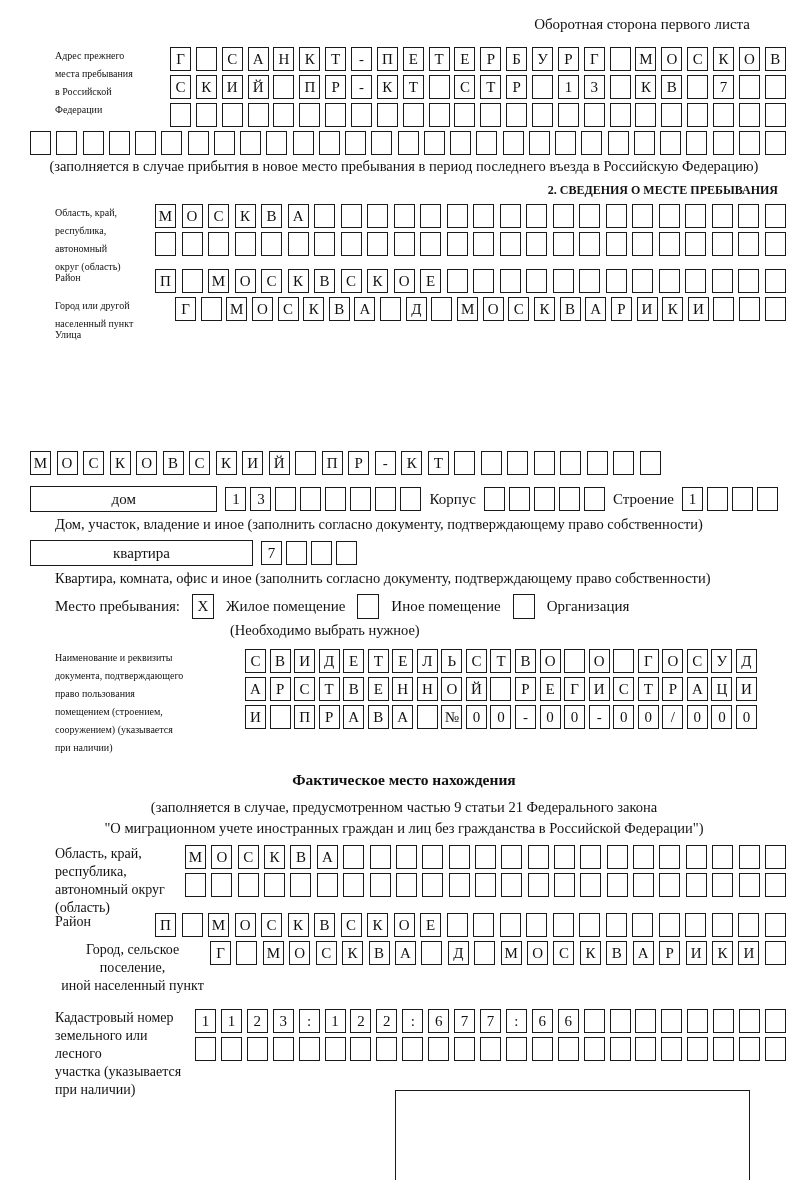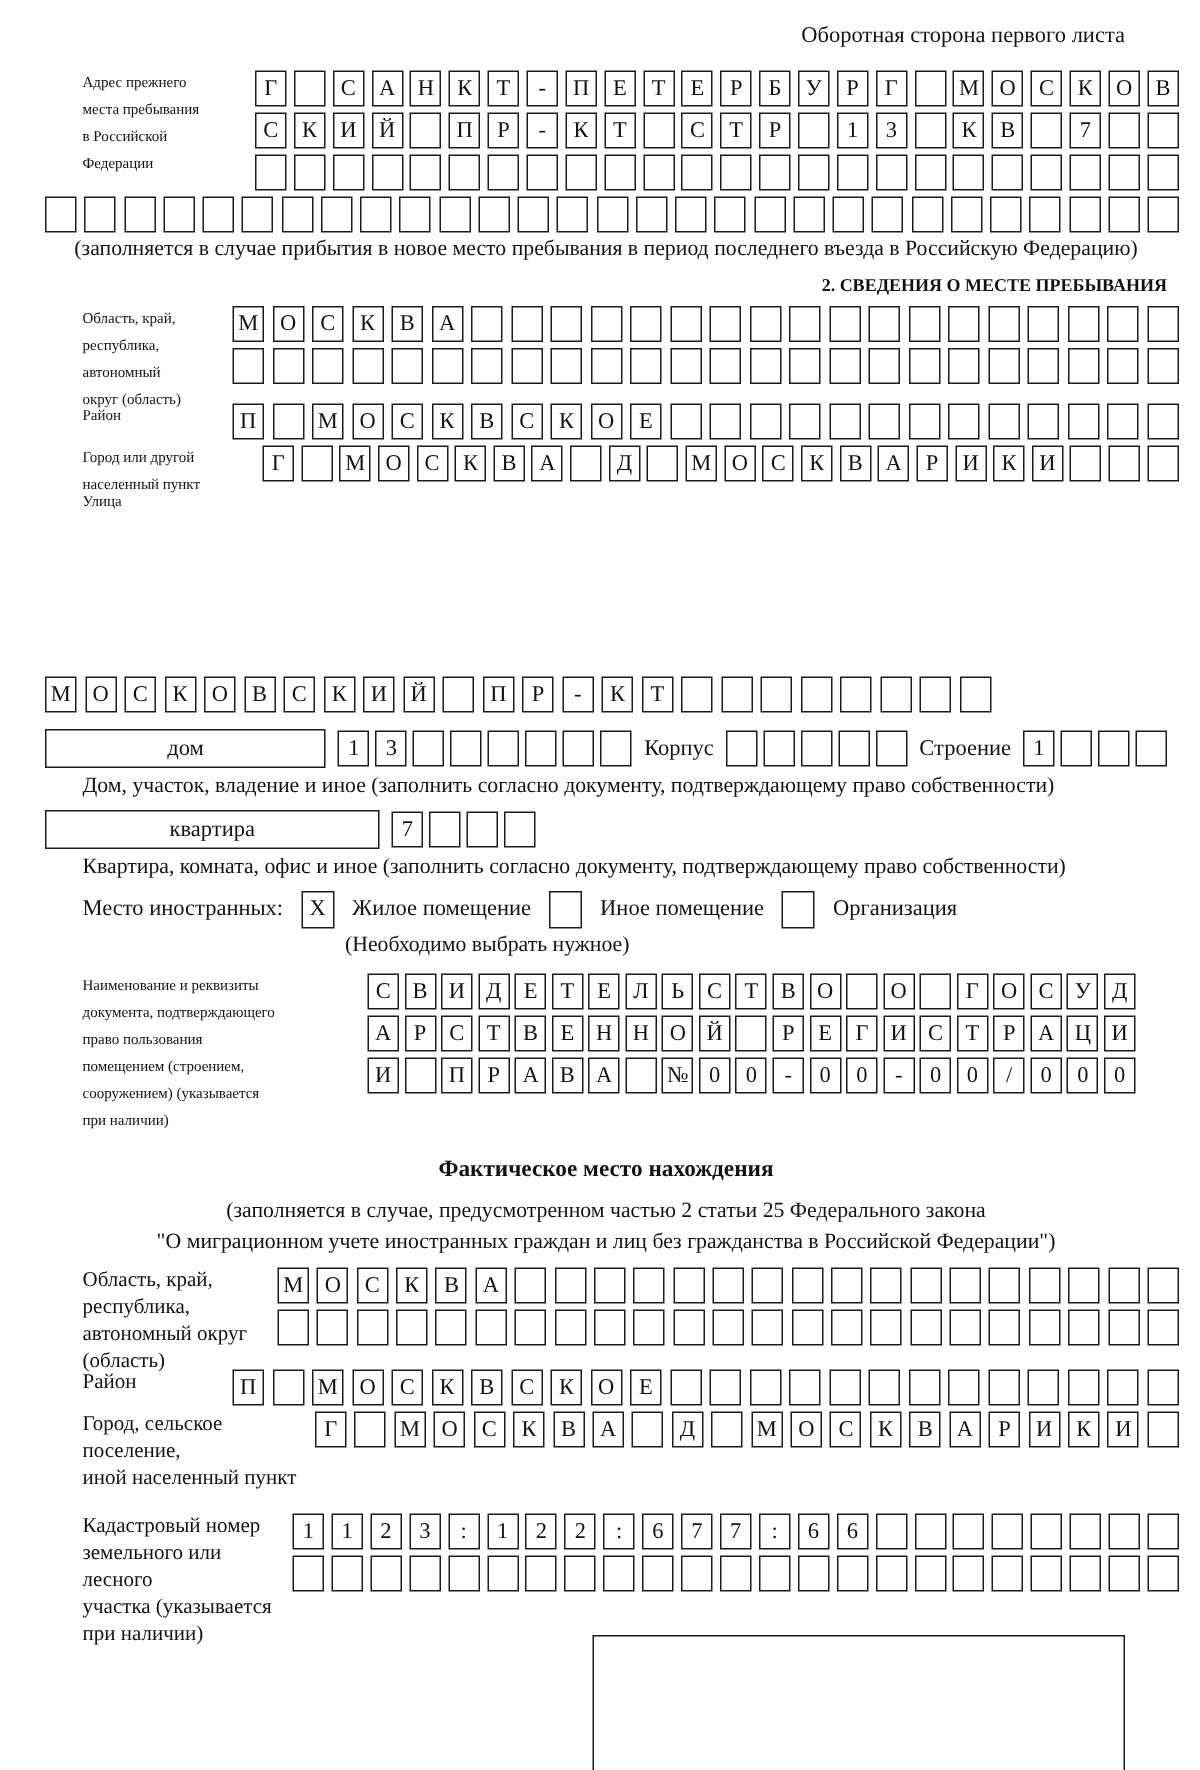--- a/index.html
+++ b/index.html
@@ -3,21 +3,21 @@
 <meta charset="utf-8">
 <style>
   html,body{margin:0;padding:0;background:#fff;}
   body{width:800px;height:1180px;overflow:hidden;font-family:"Liberation Serif",serif;color:#111;}
   .page{padding:16px 22px 0 30px;width:748px;}
   .header-note{text-align:right;font-size:15px;padding-right:28px;margin-bottom:14px;}
   .frow{display:flex;align-items:flex-start;}
   .flabel{font-size:10px;line-height:18px;white-space:pre-line;padding-left:25px;box-sizing:border-box;}
   .flabel.small{font-size:14px;}
   .lw140{flex:0 0 140px;} .lw125{flex:0 0 125px;} .lw145{flex:0 0 145px;}
-  .lw215{flex:0 0 215px;} .lw155{flex:0 0 155px;} .lw180{flex:0 0 180px;} .lw165{flex:0 0 165px;}
+  .lw215{flex:0 0 215px;} .lw155{flex:0 0 155px;} .lw180{flex:0 0 180px;text-align:center;} .lw165{flex:0 0 165px;}
   .gcol > .cellgrid{margin-bottom:4px;}
   .cellgrid{display:flex;justify-content:space-between;}
   .cell{flex:0 0 21px;width:21px;height:24px;border:1.5px solid #1a1a1a;display:flex;align-items:center;justify-content:center;font-size:15px;line-height:24px;box-sizing:border-box;background:#fff;}
   .g-s1{width:616px;} .g-full{width:756px;margin:0 0 2px 0;} .g-s2{width:631px;}
   .g-city{width:611px;} .g-doc{width:512px;} .g-fr{width:601px;} .g-fd{width:631px;}
   .g-fc{width:576px;} .g-cad{width:591px;}
   .g-inline{display:flex;justify-content:flex-start;gap:4px;}
   .caption{font-size:14.5px;line-height:17px;white-space:pre-line;}
   .caption.center{text-align:center;margin:3px 0 0 0;}
   .caption.left{margin:4px 0 7px 0;padding-left:25px;}
@@ -360,21 +360,21 @@
     <div class="cellgrid g-inline">
         <span class="cell">7</span>
         <span class="cell"></span>
         <span class="cell"></span>
         <span class="cell"></span>
       </div>
   </div>
   <div class="caption left">Квартира, комната, офис и иное (заполнить согласно документу, подтверждающему право собственности)</div>
 
   <div class="stay-row">
-    <span>Место иностранных:</span>
+    <span>Место пребывания:</span>
     <span class="checkbox">X</span>
     <span>Жилое помещение</span>
     <span class="checkbox"></span>
     <span>Иное помещение</span>
     <span class="checkbox"></span>
     <span>Организация</span>
   </div>
   <div class="note-caption">(Необходимо выбрать нужное)</div>
 
   <div class="frow doc-row">
@@ -451,21 +451,21 @@
           <span class="cell">0</span>
           <span class="cell">/</span>
           <span class="cell">0</span>
           <span class="cell">0</span>
           <span class="cell">0</span>
         </div>
     </div>
   </div>
 
   <div class="fact-title">Фактическое место нахождения</div>
-  <div class="fact-captions">(заполняется в случае, предусмотренном частью 2 статьи 25 Федерального закона
+  <div class="fact-captions">(заполняется в случае, предусмотренном частью 9 статьи 21 Федерального закона
 "О миграционном учете иностранных граждан и лиц без гражданства в Российской Федерации")</div>
 
   <div class="frow">
     <div class="flabel small lw155">Область, край,
 республика,
 автономный округ
 (область)</div>
     <div class="gcol">
       <div class="cellgrid g-fr">
           <span class="cell">М</span>

